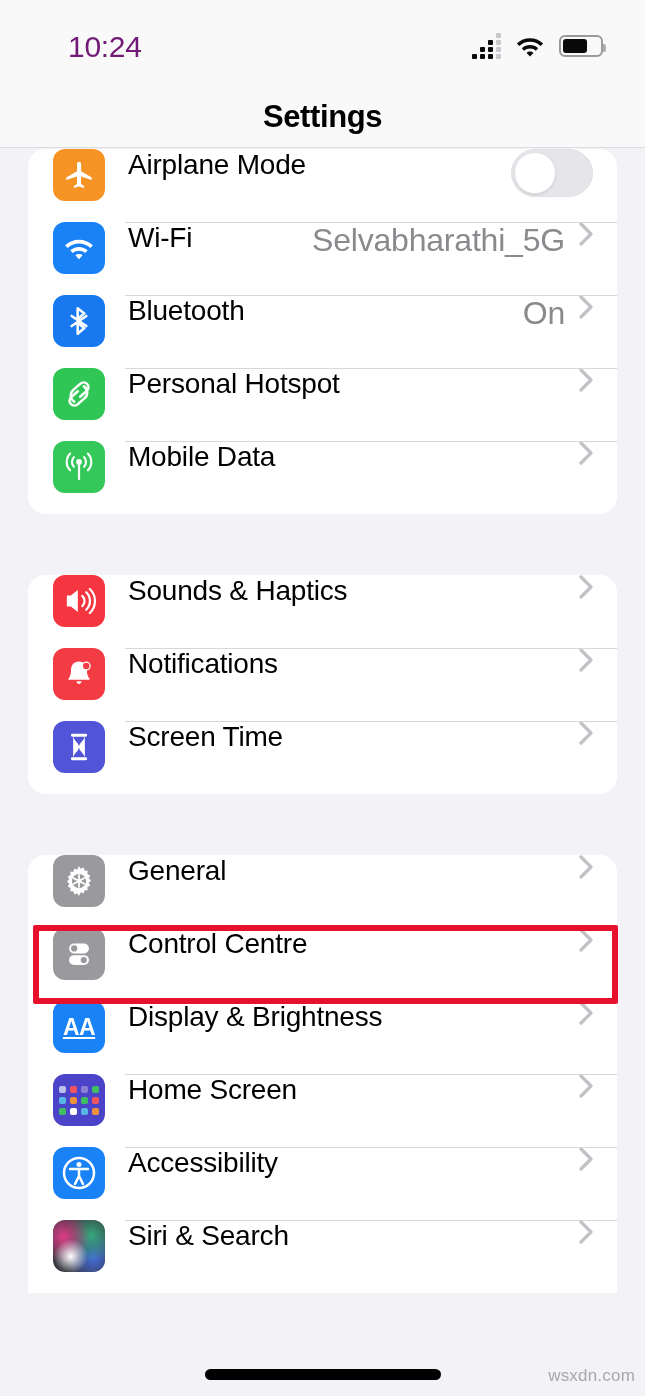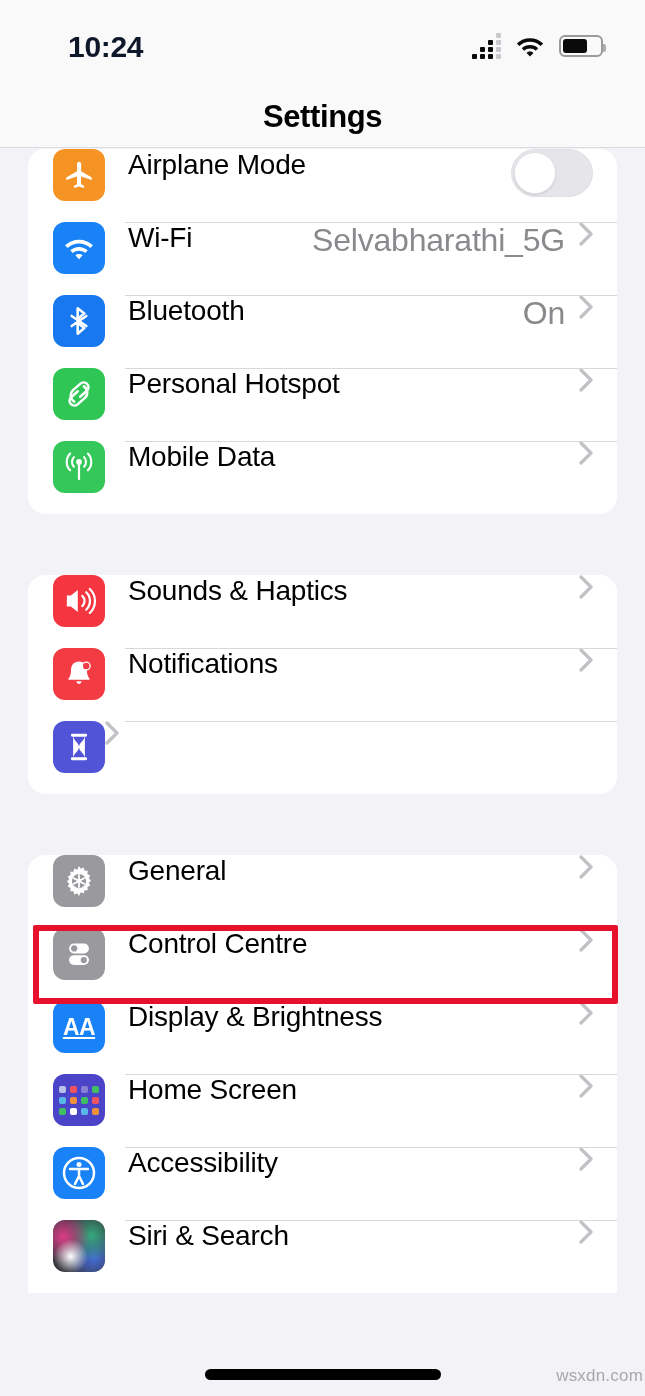--- a/index.html
+++ b/index.html
@@ -29,22 +29,22 @@
     width: 645px;
     height: 86px;
     background: #f9f9f9;
     display: flex;
     align-items: center;
     justify-content: space-between;
     padding: 0 42px 0 68px;
   }
   .status-time {
     font-size: 30px;
-    font-weight: bold;
-    color: #0f172a;
+    font-weight: normal;
+    color: #701a75;
     letter-spacing: -0.3px;
     line-height: 1;
     margin-top: 7px;
   }
   .status-right {
     display: flex;
     align-items: center;
     gap: 13px;
     margin-top: 6px;
   }
@@ -210,21 +210,21 @@
     transform: translateX(-50%);
     width: 236px;
     height: 11px;
     border-radius: 6px;
     background: #000;
     z-index: 30;
   }
 
   .watermark {
     position: absolute;
-    right: 2px;
+    right: 10px;
     bottom: 10px;
     font-size: 17px;
     color: #a8a8ac;
     z-index: 30;
     letter-spacing: 0.2px;
   }
 
   
   .bg-orange  { background: #f59324; }
   .bg-blue    { background: #1a82f7; }
@@ -415,20 +415,21 @@
       </div>
 
 
       <div class="row">
         <div class="app-icon bg-indigo2">
           <svg width="32" height="32" viewBox="0 0 24 24">
             <path d="M7 3.2h10M7 20.8h10" stroke="#fff" stroke-width="2.2" stroke-linecap="round"></path>
             <path d="M7.6 3.2c0 4 4.4 5.6 4.4 8.8 0 3.2-4.4 4.8-4.4 8.8M16.4 3.2c0 4-4.4 5.6-4.4 8.8 0 3.2 4.4 4.8 4.4 8.8" fill="#fff"></path>
           </svg>
         </div>
+        <div class="row-label">Screen Time</div>
         <svg class="chevron" viewBox="0 0 14 24">
             <path d="M2 2l10 10L2 22" stroke="#c2c2c6" stroke-width="3.2" fill="none" stroke-linecap="round" stroke-linejoin="round"></path>
           </svg>
       </div>
     </div>
 
     <div class="group last">
 
       <div class="row">
         <div class="app-icon bg-gray">

